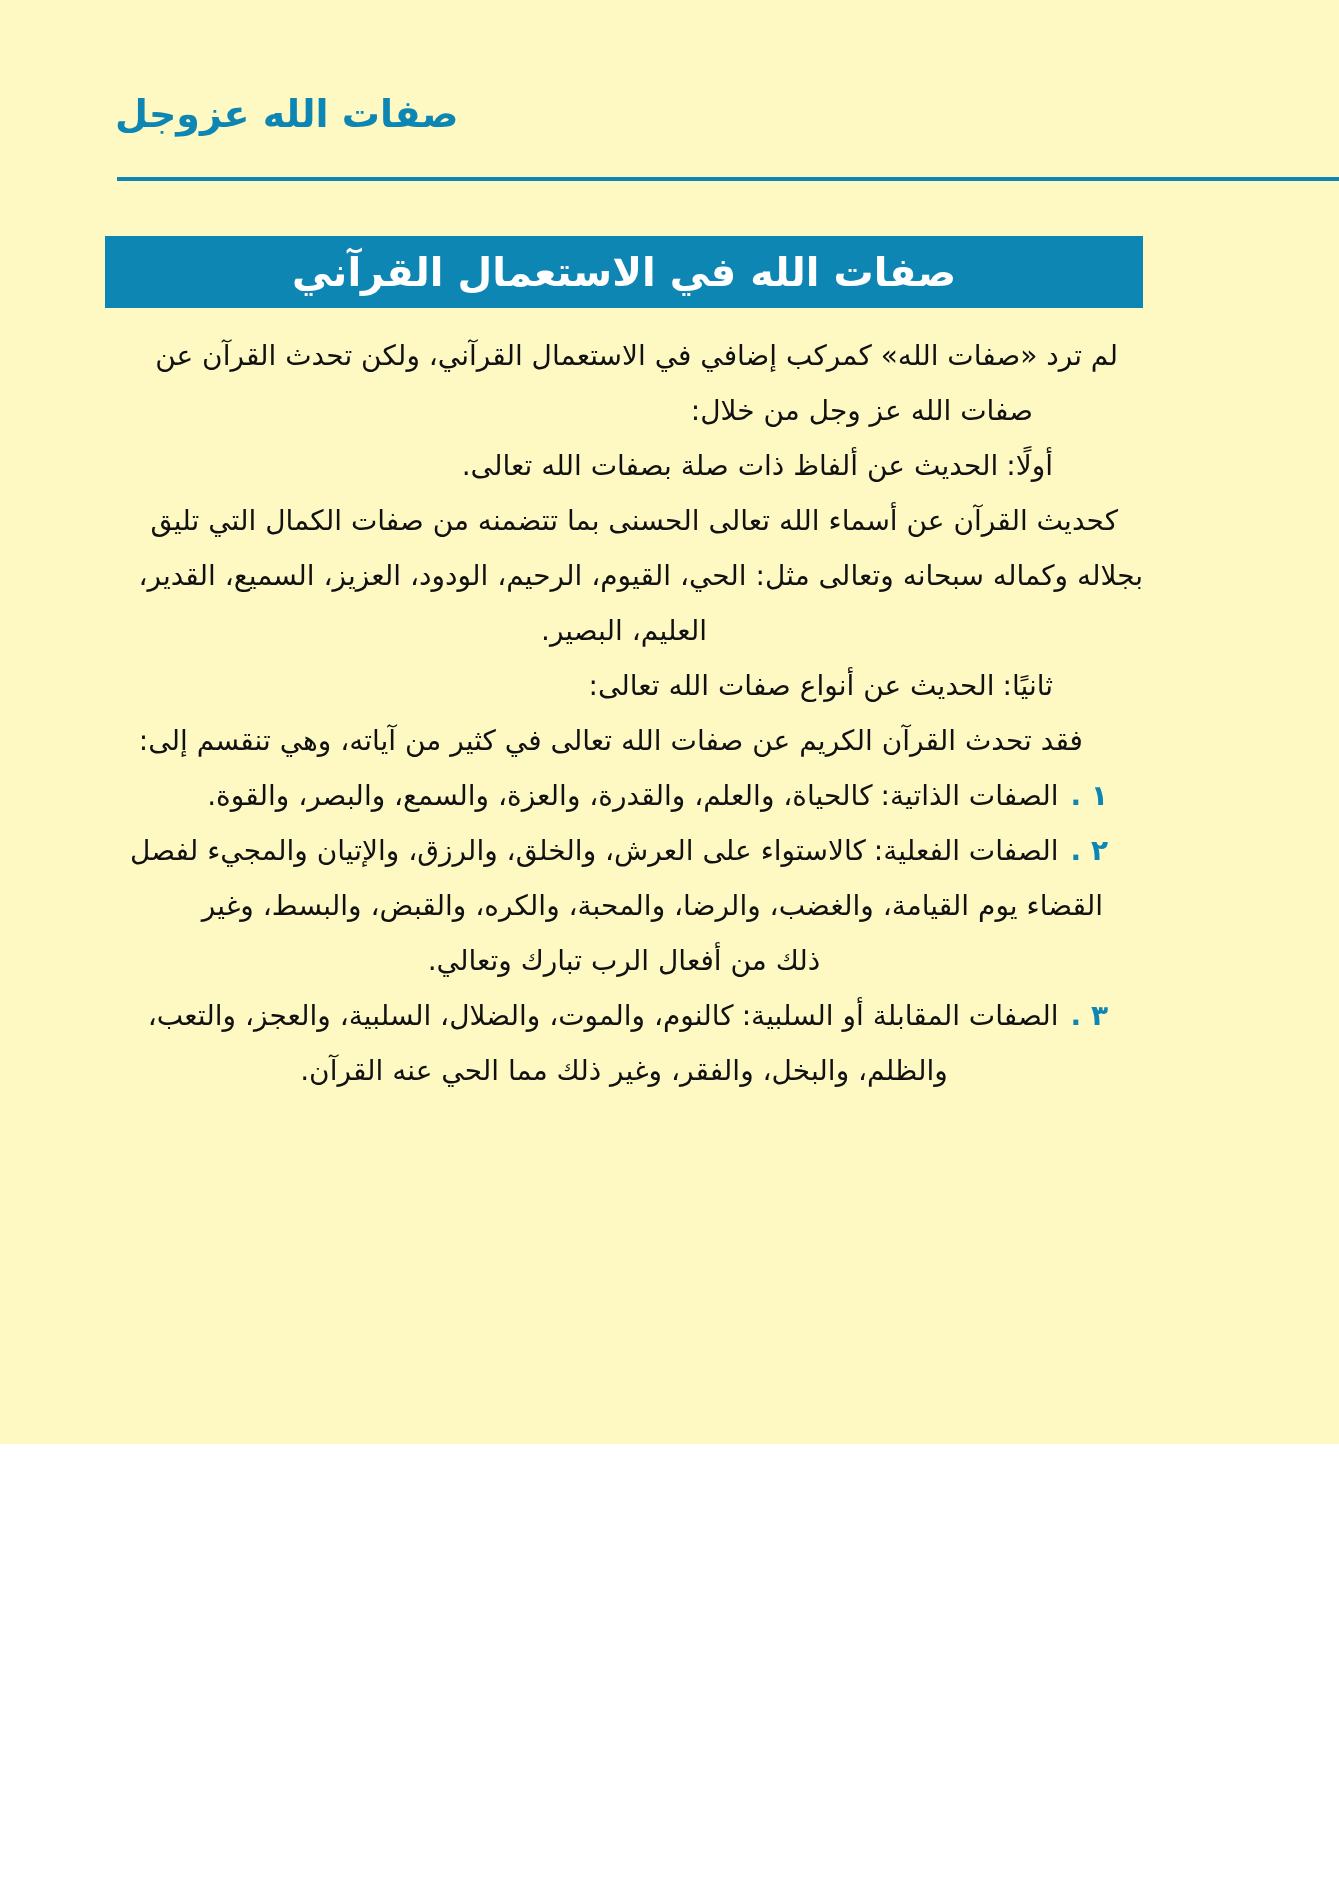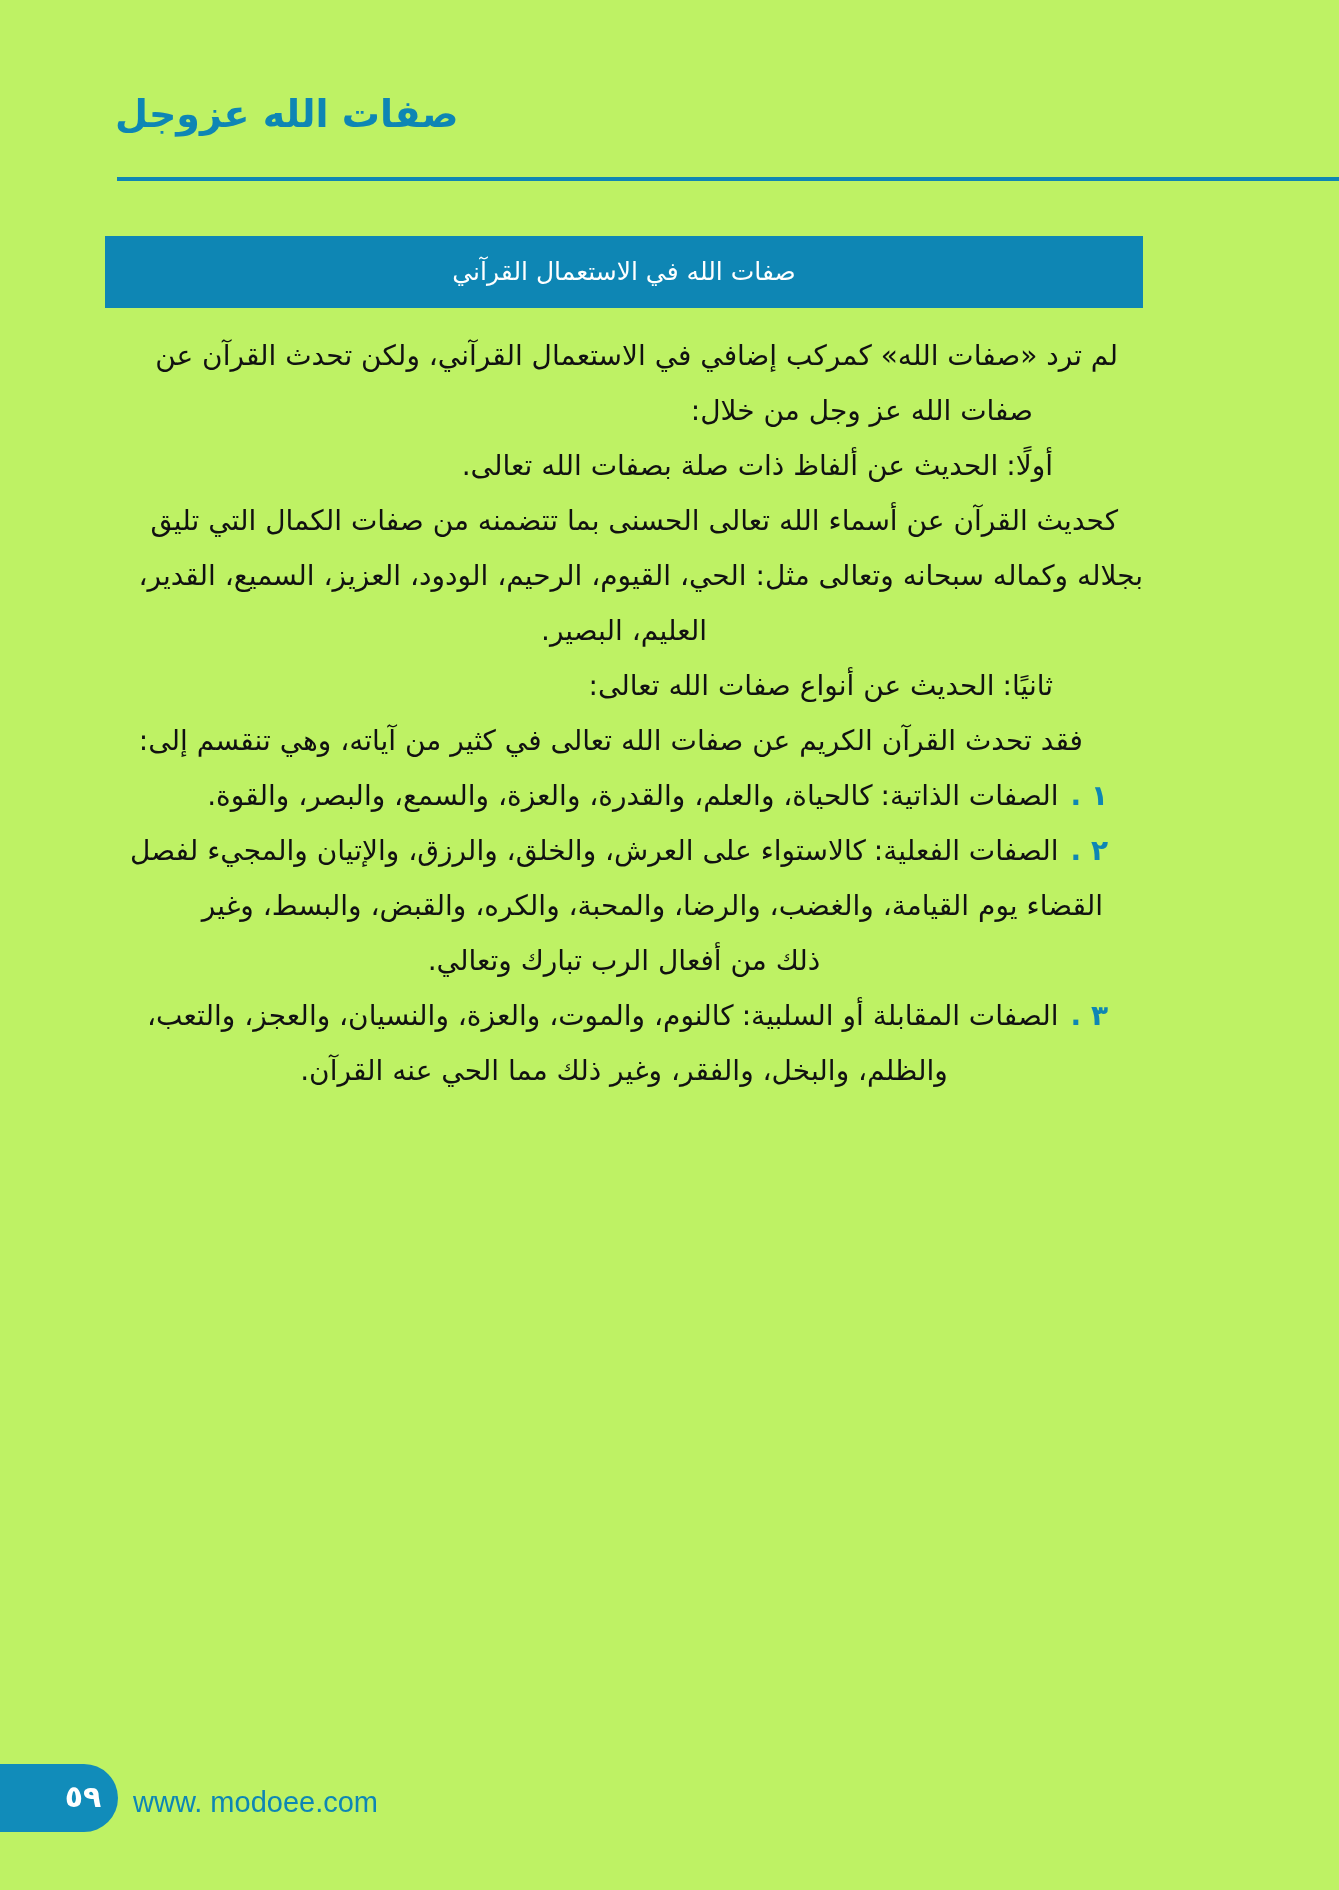--- a/index.html
+++ b/index.html
@@ -1,20 +1,20 @@
 <!DOCTYPE html>
 <html lang="ar"><head>
 <meta charset="utf-8">
 <style>
   * { margin:0; padding:0; box-sizing:border-box; }
   body { background:#ffffff; }
   .page {
     position:relative;
-    width:1339px; height:1890px;
-    background:#bef264;
+    width:1339px; height:1444px;
+    background:#fef9c3;
     overflow:hidden;
     font-family:"DejaVu Sans", sans-serif;
   }
   
   .chapter-title {
     position:absolute; left:115px; top:92px;
     color:#0e86b4; font-weight:bold; font-size:38px;
     direction:rtl; white-space:nowrap;
   }
   .header-rule {
@@ -22,21 +22,21 @@
     height:4px; background:#0e86b4;
   }
   
   .banner {
     position:absolute; left:105px; top:236px;
     width:1038px; height:72px;
     background:#0e86b4;
     text-align:center;
   }
   .banner .banner-title {
-    color:#ffffff; font-weight:normal; font-size:25px;
+    color:#ffffff; font-weight:bold; font-size:40px;
     line-height:72px; direction:rtl; white-space:nowrap;
   }
   
   .body-text {
     position:absolute; left:105px; top:328px; width:1038px;
     direction:rtl; text-align:right;
     color:#111111; font-size:28px;
   }
   .ln { height:55px; line-height:55px; white-space:nowrap; }
   .i25  { padding-right:25px; }
@@ -103,21 +103,21 @@
       <span class="num">١ .</span><span class="lead">الصفات الذاتية:</span><span>كالحياة، والعلم، والقدرة، والعزة، والسمع، والبصر، والقوة.</span>
     </div>
 
     <div class="ln i35">
       <span class="num">٢ .</span><span class="lead">الصفات الفعلية:</span><span>كالاستواء على العرش، والخلق، والرزق، والإتيان والمجيء لفصل</span>
     </div>
     <div class="ln i40">القضاء يوم القيامة، والغضب، والرضا، والمحبة، والكره، والقبض، والبسط، وغير</div>
     <div class="ln cen">ذلك من أفعال الرب تبارك وتعالي.</div>
 
     <div class="ln i35">
-      <span class="num">٣ .</span><span class="lead">الصفات المقابلة أو السلبية:</span><span>كالنوم، والموت، والعزة، والنسيان، والعجز، والتعب،</span>
+      <span class="num">٣ .</span><span class="lead">الصفات المقابلة أو السلبية:</span><span>كالنوم، والموت، والضلال، السلبية، والعجز، والتعب،</span>
     </div>
     <div class="ln cen">والظلم، والبخل، والفقر، وغير ذلك مما الحي عنه القرآن.</div>
 
   </div>
 
   <div class="page-number-badge">
     <div class="page-number">٥٩</div>
   </div>
   <div class="website">www. modoee.com</div>
 

